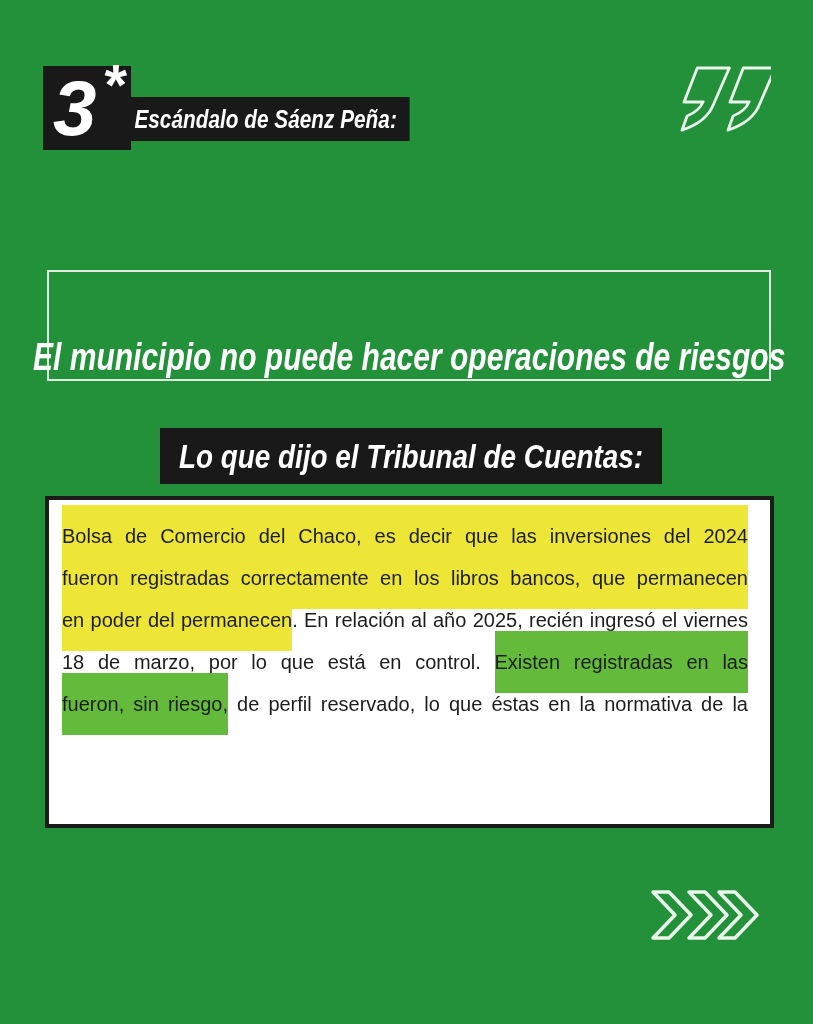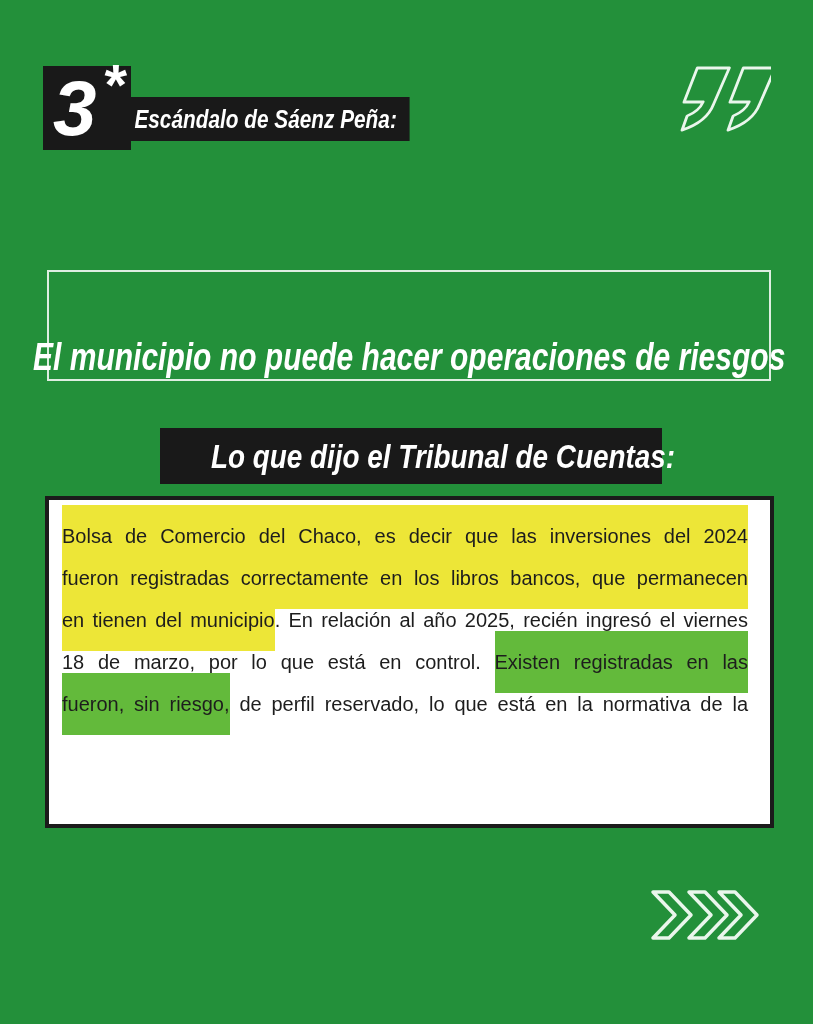--- a/index.html
+++ b/index.html
@@ -100,21 +100,21 @@
   
   .banner {
     position: absolute;
     left: 160px;
     top: 428px;
     width: 502px;
     height: 56px;
     background: #191919;
     display: flex;
     align-items: center;
-    justify-content: flex-start;
+    justify-content: center;
   }
   .banner span {
     color: #ffffff;
     font-size: 34px;
     font-weight: bold;
     font-style: italic;
     white-space: nowrap;
     transform: scaleX(0.82);
     transform-origin: center;
   }
@@ -181,23 +181,23 @@
     <span>El municipio no puede hacer operaciones de riesgos</span>
   </div>
 
   <div class="banner">
     <span>Lo que dijo el Tribunal de Cuentas:</span>
   </div>
 
   <div class="card" id="quote-card">
       <div class="card-line"><span class="seg seg-yellow">Bolsa de Comercio del Chaco, es decir que las inversiones del 2024</span></div>
       <div class="card-line"><span class="seg seg-yellow">fueron registradas correctamente en los libros bancos, que permanecen</span></div>
-      <div class="card-line"><span class="seg seg-yellow">en tienen del municipio</span><span class="seg">. En relación al año 2025, recién ingresó el viernes</span></div>
+      <div class="card-line"><span class="seg seg-yellow">en poder del permanecen</span><span class="seg">. En relación al año 2025, recién ingresó el viernes</span></div>
       <div class="card-line"><span class="seg">18 de marzo, por lo que está en control. </span><span class="seg seg-green">Existen registradas en las</span></div>
-      <div class="card-line"><span class="seg seg-green">fueron, sin riesgo,</span><span class="seg"> de perfil reservado, lo que está en la normativa de la</span></div>
+      <div class="card-line"><span class="seg seg-green">fueron, sin riesgo,</span><span class="seg"> de perfil reservado, lo que éstas en la normativa de la</span></div>
     </div>
 
   <svg class="chevrons-icon" viewBox="0 0 112 58">
     <g fill="none" stroke="#eaf6ec" stroke-width="3.5" stroke-linejoin="round">
       <path d="M4 6 H20 L42 29 L20 52 H4 L26 29 Z"></path>
       <path d="M40 6 H56 L78 29 L56 52 H40 L62 29 Z"></path>
       <path d="M74 6 H90 L112 29 L90 52 H74 L96 29 Z" transform="translate(-4,0)"></path>
     </g>
   </svg>
 

